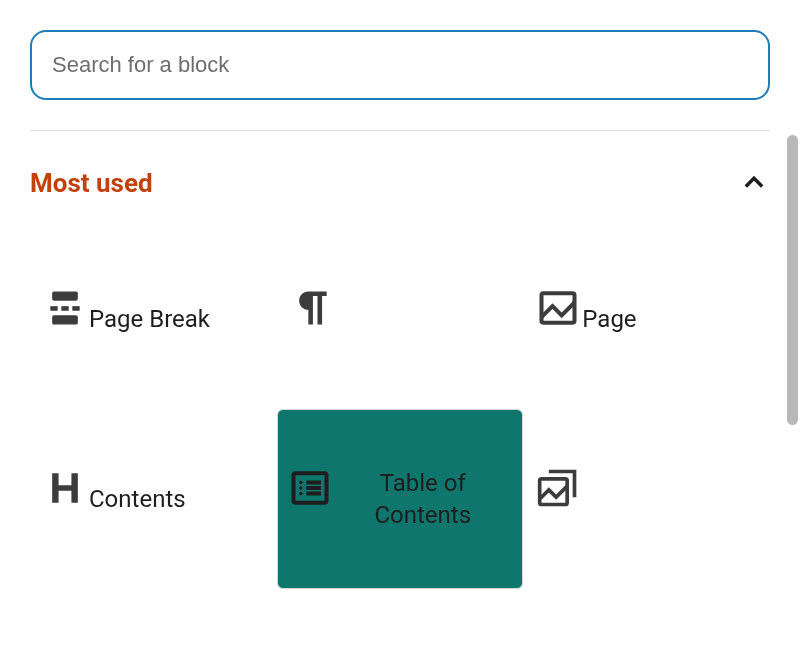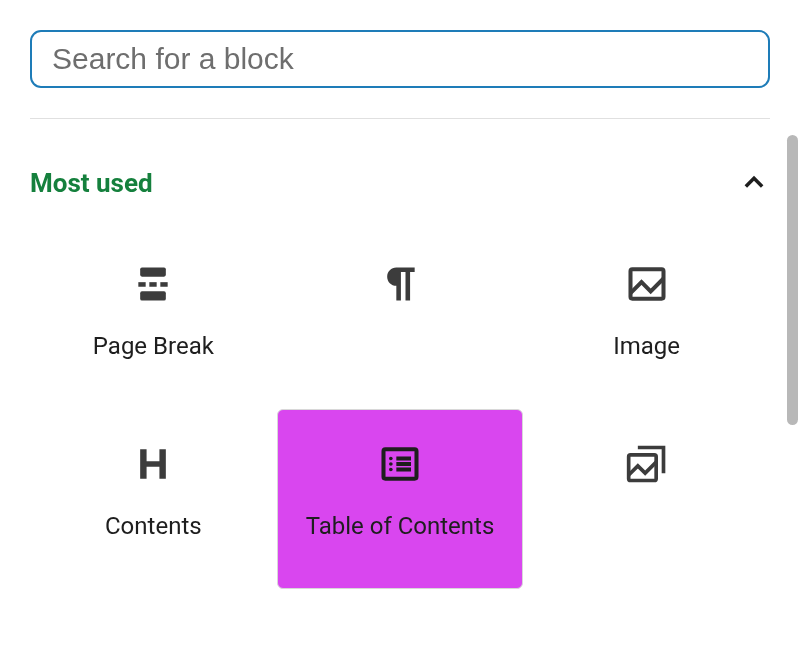--- a/index.html
+++ b/index.html
@@ -12,24 +12,24 @@
       background: #fff;
       width: 800px;
       height: 663px;
       position: relative;
     }
     .search-container {
       padding: 30px 30px 0 30px;
     }
     .search-input {
       width: 100%;
-      height: 58px;
+      height: 70px;
       border: 2px solid #1e7cb8;
-      border-radius: 11px;
-      font-size: 30px;
+      border-radius: 16px;
+      font-size: 22px;
       padding: 0 20px;
       color: #6e6e6e;
       outline: none;
     }
     .search-input::placeholder {
       color: #6e6e6e;
     }
     .divider {
       margin: 30px 30px 0 30px;
       border: none;
@@ -46,52 +46,52 @@
     }
     .section-header {
       display: flex;
       justify-content: space-between;
       align-items: center;
       padding: 32px 0 30px 0;
     }
     .section-title {
       font-size: 26px;
       font-weight: 700;
-      color: #15803d;
+      color: #c2410c;
     }
     .chevron-icon {
       width: 32px;
       height: 32px;
       display: flex;
       align-items: center;
       justify-content: center;
     }
     .chevron-icon svg {
       width: 28px;
       height: 28px;
     }
     .blocks-grid {
       display: grid;
       grid-template-columns: repeat(3, 1fr);
       gap: 0;
       padding-bottom: 20px;
     }
     .block-item {
       display: flex;
-      flex-direction: column;
+      flex-direction: row;
       align-items: center;
       justify-content: flex-start;
       padding: 30px 10px;
       cursor: pointer;
       border-radius: 6px;
       border: 1px solid transparent;
       min-height: 180px;
     }
     .block-item.selected {
-      background: #d946ef;
+      background: #0f766e;
       border: 1px solid #d8d8d8;
     }
     .block-icon {
       width: 48px;
       height: 48px;
       display: flex;
       align-items: center;
       justify-content: center;
       margin-bottom: 22px;
     }
@@ -157,21 +157,21 @@
       </span>
     </div>
 
     <div class="block-item">
       <span class="block-icon">
         <svg viewBox="0 0 24 24" fill="none" stroke="#3c3c3c" stroke-width="2.2">
           <rect x="3" y="4" width="18" height="16" rx="1"></rect>
           <polyline points="3 17 9 11 14 16 21 9" fill="none"></polyline>
         </svg>
       </span>
-      <span class="block-label">Image</span>
+      <span class="block-label">Page</span>
     </div>
 
     <div class="block-item">
       <span class="block-icon">
         <svg viewBox="0 0 24 24" fill="#3c3c3c">
           <path d="M5 4h3.5v6.5h7V4H19v16h-3.5v-6.5h-7V20H5V4z"></path>
         </svg>
       </span>
       <span class="block-label">Contents</span>
     </div>

